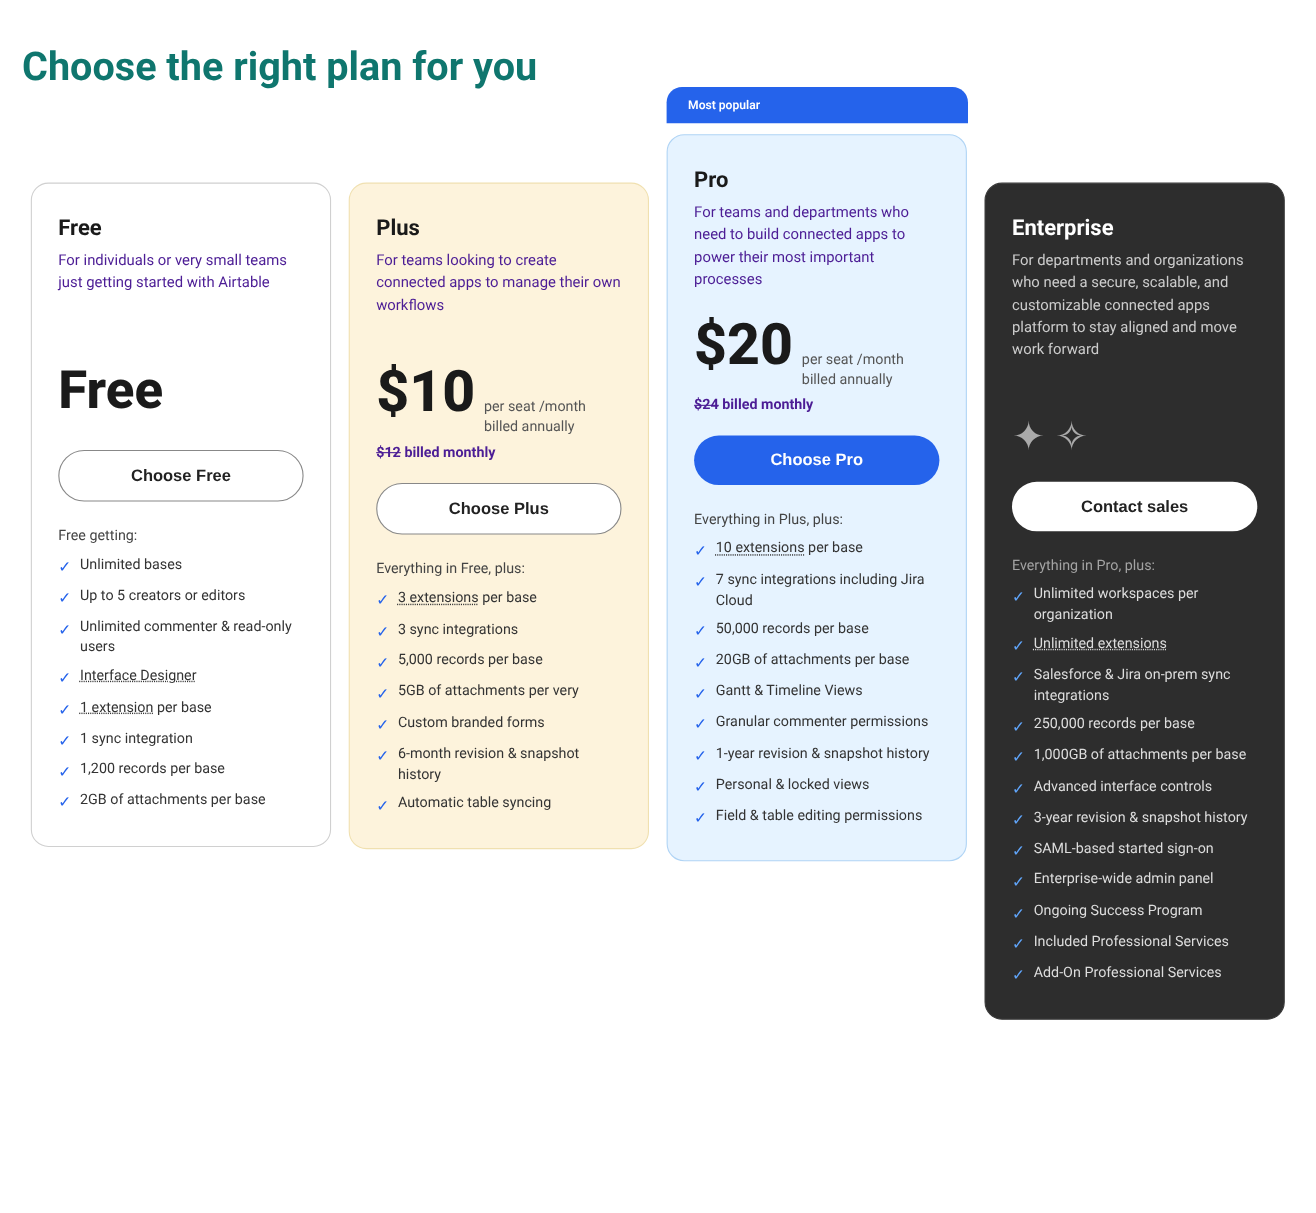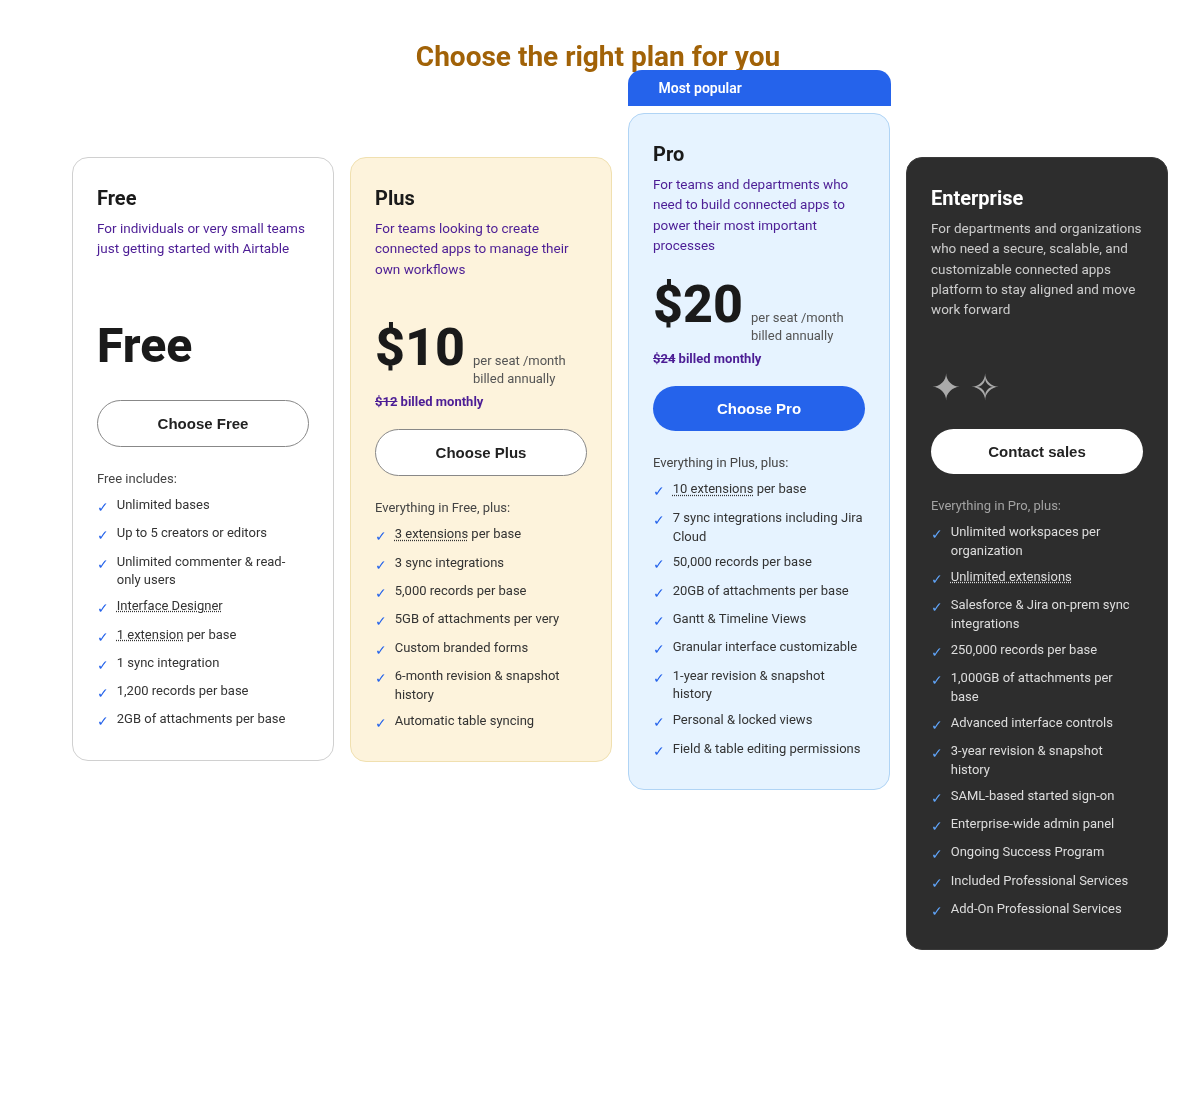--- a/index.html
+++ b/index.html
@@ -3,45 +3,43 @@
   <meta charset="utf-8">
   <style>
     * { box-sizing: border-box; margin: 0; padding: 0; }
     body {
       font-family: -apple-system, BlinkMacSystemFont, 'Segoe UI', Roboto, sans-serif;
       background: #fff;
       padding: 40px 20px;
       color: #1a1a1a;
     }
     .page-title {
-      text-align: center;
-      font-size: 28px;
+      font-size: 36px;
       font-weight: 700;
       margin-bottom: 40px;
-      color: #a16207;
+      color: #0f766e;
     }
     .plans-container {
       display: flex;
       gap: 16px;
       max-width: 1140px;
       margin: 0 auto;
       align-items: flex-start;
     }
     .plan-card {
       flex: 1;
       border-radius: 16px;
       padding: 28px 24px;
       position: relative;
       min-width: 0;
     }
     .plan-card.free {
       background: #fff;
       border: 1.5px solid #d0d0d0;
       margin-top: 44px;
-      margin-left: 44px;
     }
     .plan-card.plus {
       background: #fdf3dc;
       border: 1.5px solid #f0e0b0;
       margin-top: 44px;
     }
     .plan-card.pro {
       background: #e6f3ff;
       border: 1.5px solid #b0d4f5;
       margin-top: 0;
@@ -52,23 +50,23 @@
       margin-top: 44px;
       color: #fff;
     }
     .most-popular-badge {
       position: absolute;
       top: -44px;
       left: -1.5px;
       right: -1.5px;
       background: #2563eb;
       color: #fff;
-      font-size: 14px;
+      font-size: 11px;
       font-weight: 600;
-      padding: 10px 31px;
+      padding: 10px 20px;
       border-radius: 14px 14px 0 0;
     }
     .plan-name {
       font-size: 20px;
       font-weight: 700;
       margin-bottom: 8px;
     }
     .plan-card.enterprise .plan-name {
       color: #fff;
     }
@@ -193,21 +191,21 @@
 <div class="plans-container">
 
   <div class="plan-card free">
     <div class="plan-name">Free</div>
     <div class="plan-description">For individuals or very small teams just getting started with Airtable</div>
     <div class="price-row">
       <span class="price-amount free-price">Free</span>
     </div>
     <div class="price-spacer"></div>
     <button class="cta-button free-btn">Choose Free</button>
-    <div class="includes-label">Free includes:</div>
+    <div class="includes-label">Free getting:</div>
     <ul class="feature-list">
       <li class="feature-item">
           <span class="check-icon">✓</span>
           <span>Unlimited bases</span>
         </li>
       <li class="feature-item">
           <span class="check-icon">✓</span>
           <span>Up to 5 creators or editors</span>
         </li>
       <li class="feature-item">
@@ -306,21 +304,21 @@
       <li class="feature-item">
           <span class="check-icon">✓</span>
           <span>20GB of attachments per base</span>
         </li>
       <li class="feature-item">
           <span class="check-icon">✓</span>
           <span>Gantt &amp; Timeline Views</span>
         </li>
       <li class="feature-item">
           <span class="check-icon">✓</span>
-          <span>Granular interface customizable</span>
+          <span>Granular commenter permissions</span>
         </li>
       <li class="feature-item">
           <span class="check-icon">✓</span>
           <span>1-year revision &amp; snapshot history</span>
         </li>
       <li class="feature-item">
           <span class="check-icon">✓</span>
           <span>Personal &amp; locked views</span>
         </li>
       <li class="feature-item">

